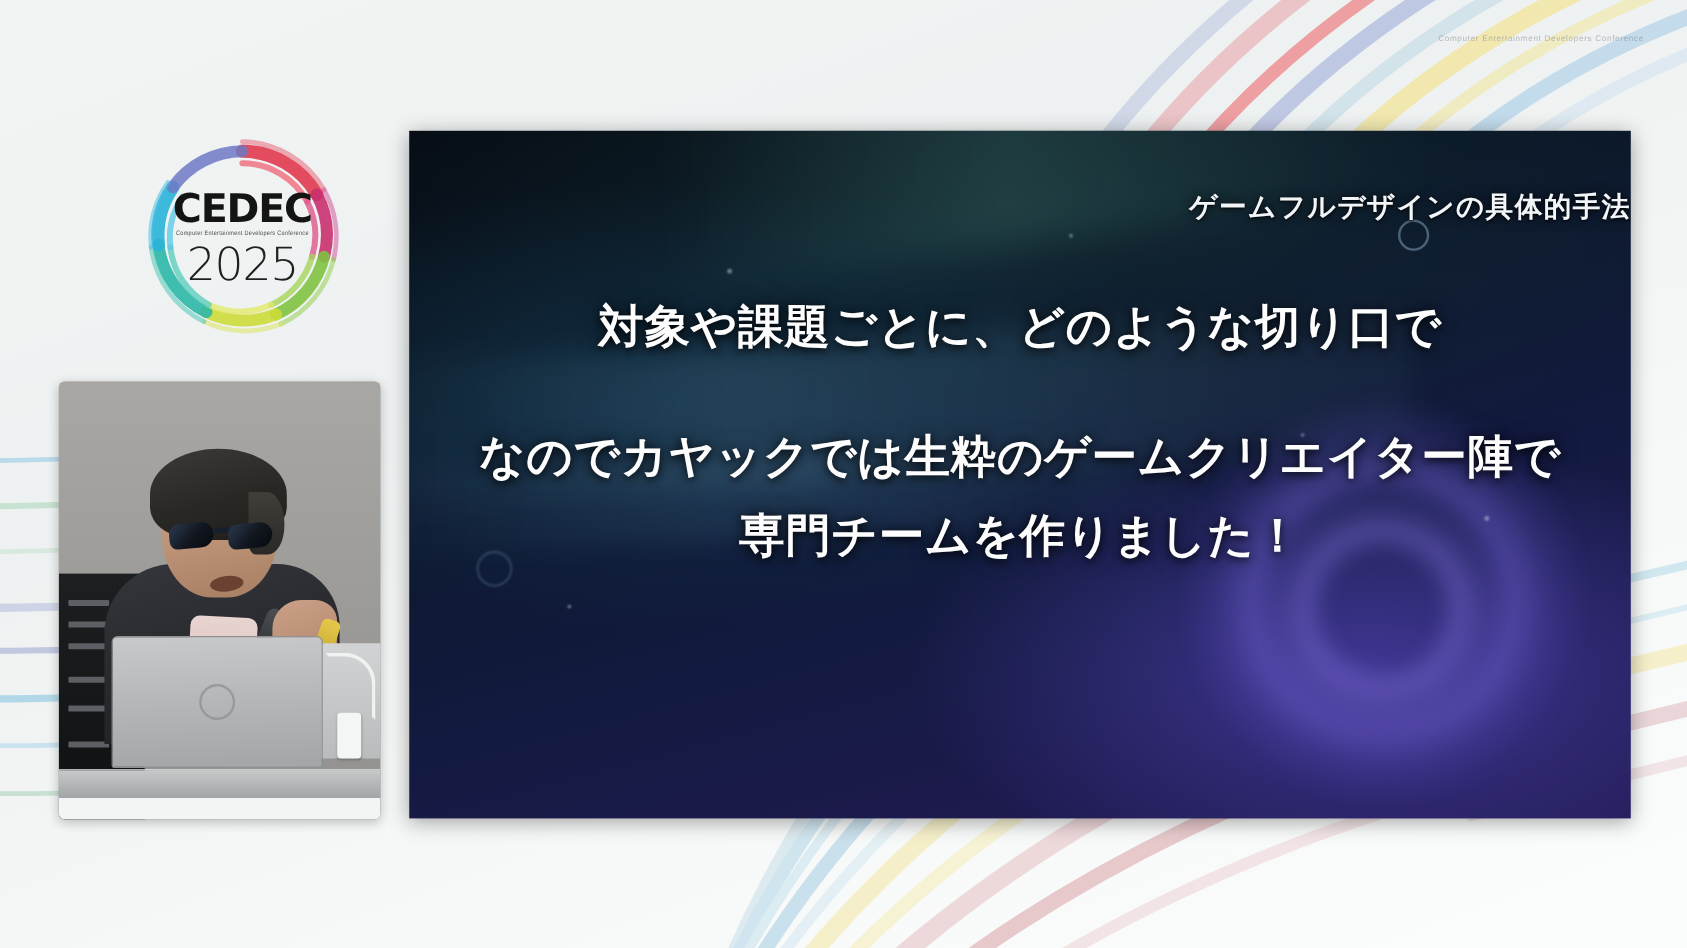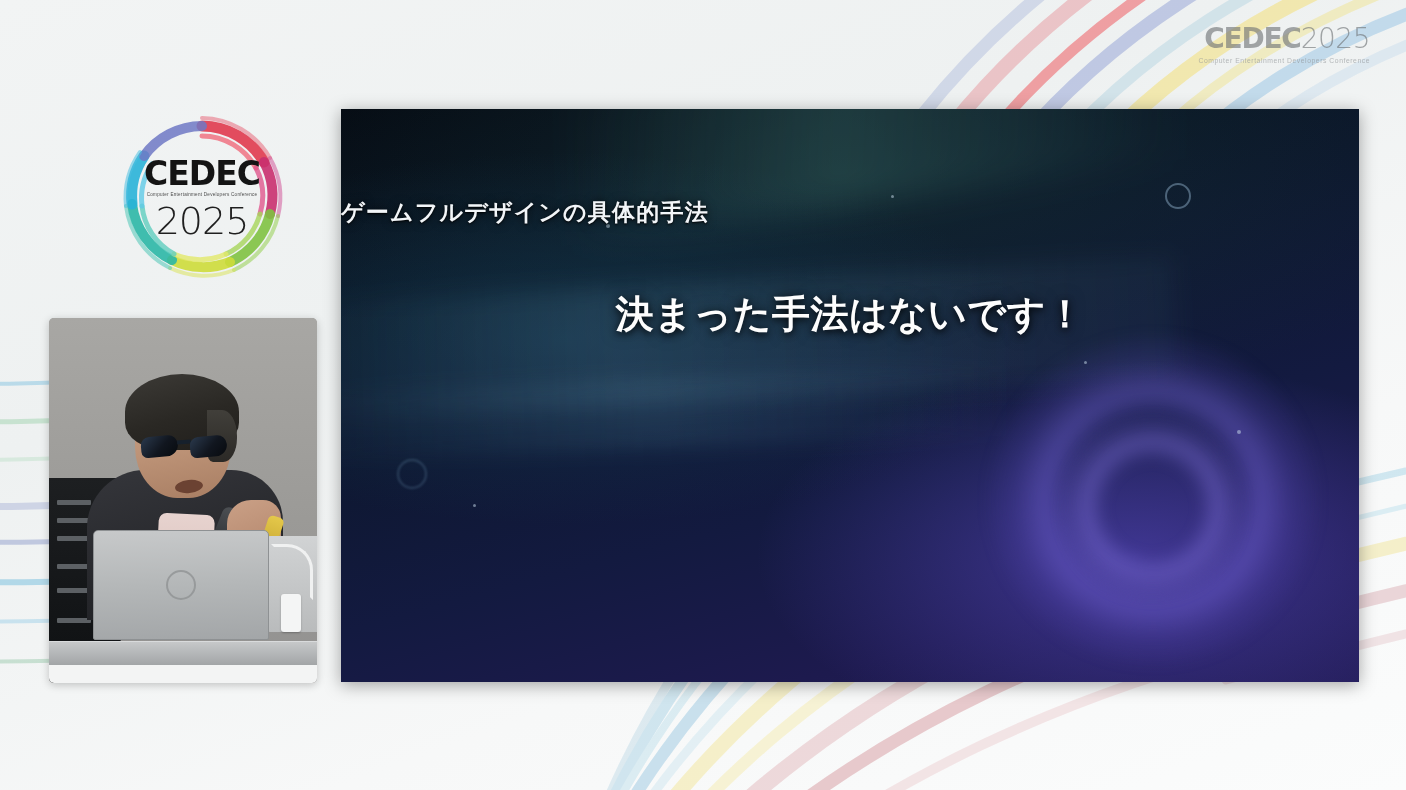--- a/index.html
+++ b/index.html
@@ -312,28 +312,27 @@
     width:30px; height:30px;
     border:2px solid rgba(110,150,180,.30);
     border-radius:50%;
     filter:blur(.8px);
   }
   .neb-dot { border-radius:50%; background:rgba(205,225,240,.5); filter:blur(.7px); }
 
   .slide-title {
     position:absolute;
     left:0; right:0; top:48px;
-    text-align:left;
+    text-align:right;
     color:#f2f5f8;
     font-size:23px;
     font-weight:bold;
     letter-spacing:1.2px;
     text-shadow:0 0 10px rgba(0,0,0,.85), 0 1px 2px rgba(0,0,0,.9);
     font-family:"DejaVu Sans", sans-serif;
-    margin-top:40px;
   }
 
   .slide-body {
     position:absolute;
     left:0; right:0; top:130px;
     text-align:center;
     color:#fdfdfd;
     font-size:38px;
     font-weight:bold;
     line-height:66px;
@@ -428,23 +427,20 @@
       </g>
     </svg>
     <div class="wordmark">
       <span class="cedec-text">CEDEC</span>
       <span class="tagline-sm">Computer Entertainment Developers Conference</span>
       <span class="year-text">2025</span>
     </div>
   </div>
 
   <div class="logo-corner">
-    <div class="row1">
-      <span>CEDEC</span><span class="yr">2025</span>
-    </div>
     <div class="row2">Computer Entertainment Developers Conference</div>
   </div>
 
   <div class="speaker-cam">
     <div class="cam-wall"></div>
     <div class="cam-rack">
       <i style="top:22px"></i>
         <i style="top:40px"></i>
         <i style="top:58px"></i>
       <i style="top:86px"></i>
@@ -483,20 +479,22 @@
     <div class="neb neb-dot" style="left:26%;top:20%;width:4px;height:4px;"></div>
     <div class="neb neb-dot" style="left:54%;top:15%;width:3px;height:3px;"></div>
     <div class="neb neb-dot" style="left:73%;top:44%;width:3px;height:3px;"></div>
     <div class="neb neb-dot" style="left:88%;top:56%;width:4px;height:4px;"></div>
     <div class="neb neb-dot" style="left:13%;top:69%;width:3px;height:3px;"></div>
 
     <div class="slide-title">ゲームフルデザインの具体的手法</div>
 
     <div class="slide-body">
       <div class="para">
+        <span class="line">対象や課題ごとに、どのような切り口で</span>
       </div>
       <div class="para">
-        <span class="line">決まった手法はないです！</span>
+        <span class="line">なのでカヤックでは生粋のゲームクリエイター陣で</span>
+        <span class="line">専門チームを作りました！</span>
       </div>
     </div>
   </div>
 
 </div>
 
 </body></html>

